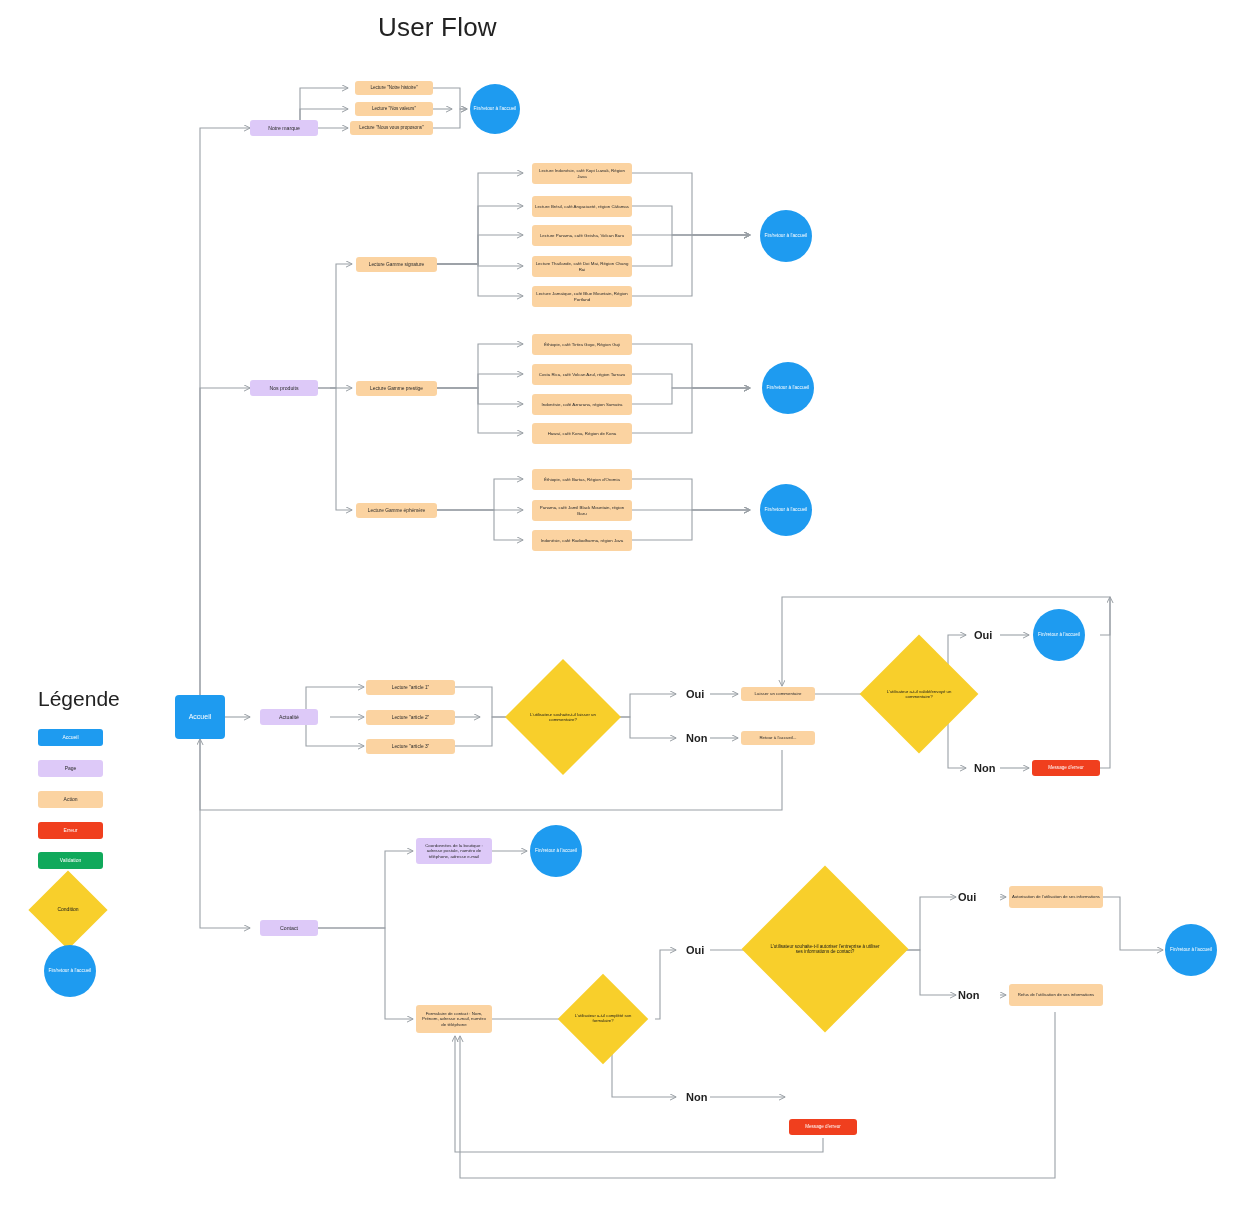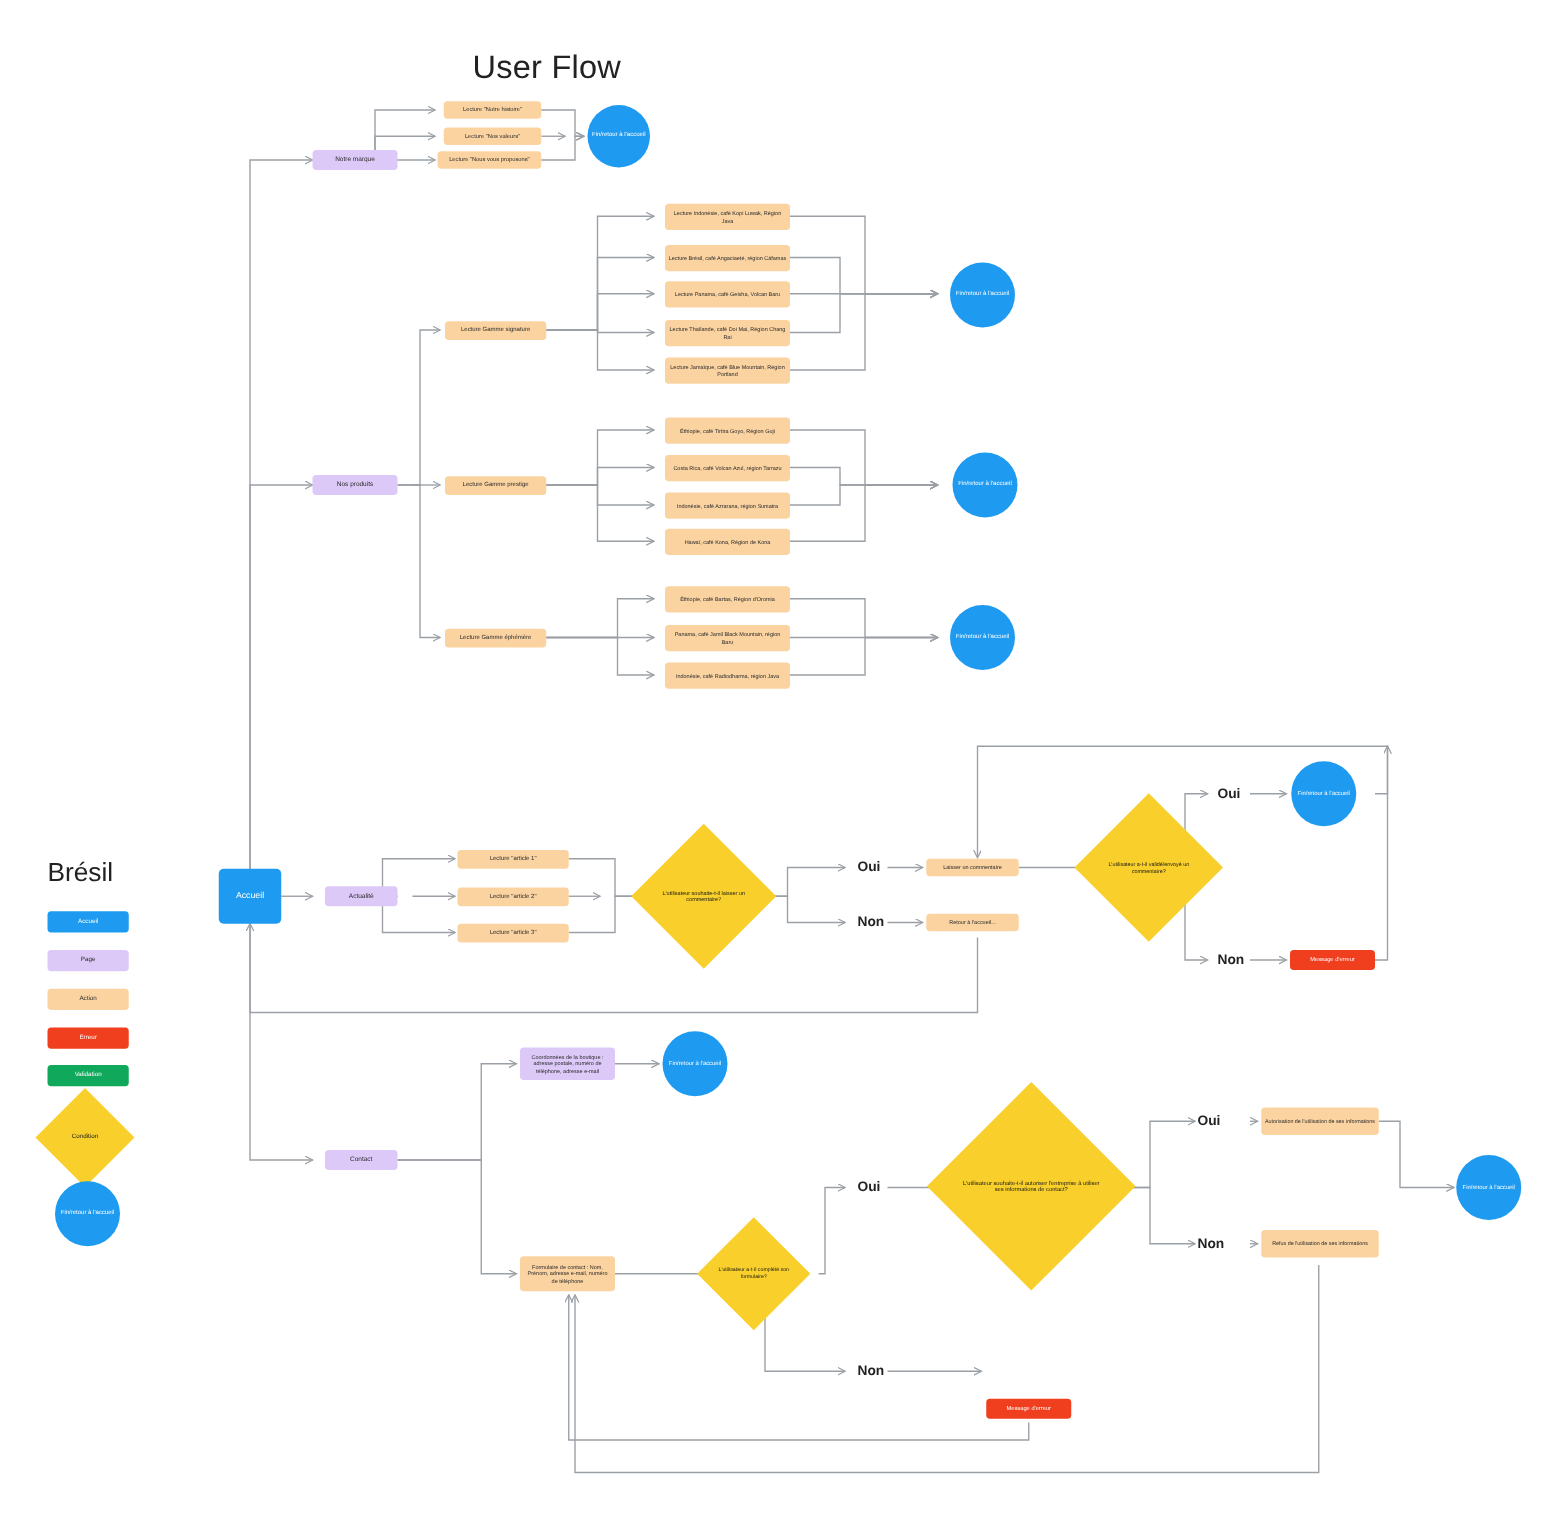--- a/index.html
+++ b/index.html
@@ -27,21 +27,21 @@
   .title{position:absolute;font-size:26px;font-weight:400;color:#222;letter-spacing:0.2px;}
   .legend-title{position:absolute;font-size:21px;color:#222;}
   .lgd-item{position:absolute;}
   .edge-label{position:absolute;font-size:11px;font-weight:700;color:#222;}
 </style>
 </head>
 <body>
 
 <div id="canvas">
 
-  <div class="title" style="left:378px;top:38px;">User Flow</div>
+  <div class="title" style="left:378px;top:12px;">User Flow</div>
 
   <svg id="edges" viewBox="0 0 1250 1223">
     <defs>
       <marker id="arw" markerWidth="7" markerHeight="7" refX="6" refY="3.1" orient="auto" markerUnits="userSpaceOnUse">
         <path d="M0,0 L6.2,3.1 L0,6.2" fill="none" stroke="#9aa0a6" stroke-width="1"></path>
       </marker>
     </defs>
     <g fill="none" stroke="#9aa0a6" stroke-width="1.1" marker-end="url(#arw)">
 
       <path d="M200,698 L200,128 L250,128"></path>
@@ -309,21 +309,21 @@
     <span>Refus de l'utilisation de ses informations</span>
     </div>
   <div class="node n-end" style="left:1165px;top:924px;width:52px;height:52px;font-size:4.7px;">
     <span>Fin/retour à l'accueil</span>
     </div>
 
   <div class="node n-erreur" style="left:789px;top:1119px;width:68px;height:16px;font-size:4.6px;">
     <span>Message d'erreur</span>
     </div>
 
-  <div class="legend-title" style="left:38px;top:687px;">Brésil</div>
+  <div class="legend-title" style="left:38px;top:687px;">Légende</div>
 
   <div class="node n-accueil lgd-item" style="left:38px;top:729px;width:65px;height:17px;font-size:5px;border-radius:3px;">
     <span>Accueil</span>
     </div>
   <div class="node n-page lgd-item" style="left:38px;top:760px;width:65px;height:17px;font-size:5px;">
     <span>Page</span>
     </div>
   <div class="node n-action lgd-item" style="left:38px;top:791px;width:65px;height:17px;font-size:5px;">
     <span>Action</span>
     </div>

